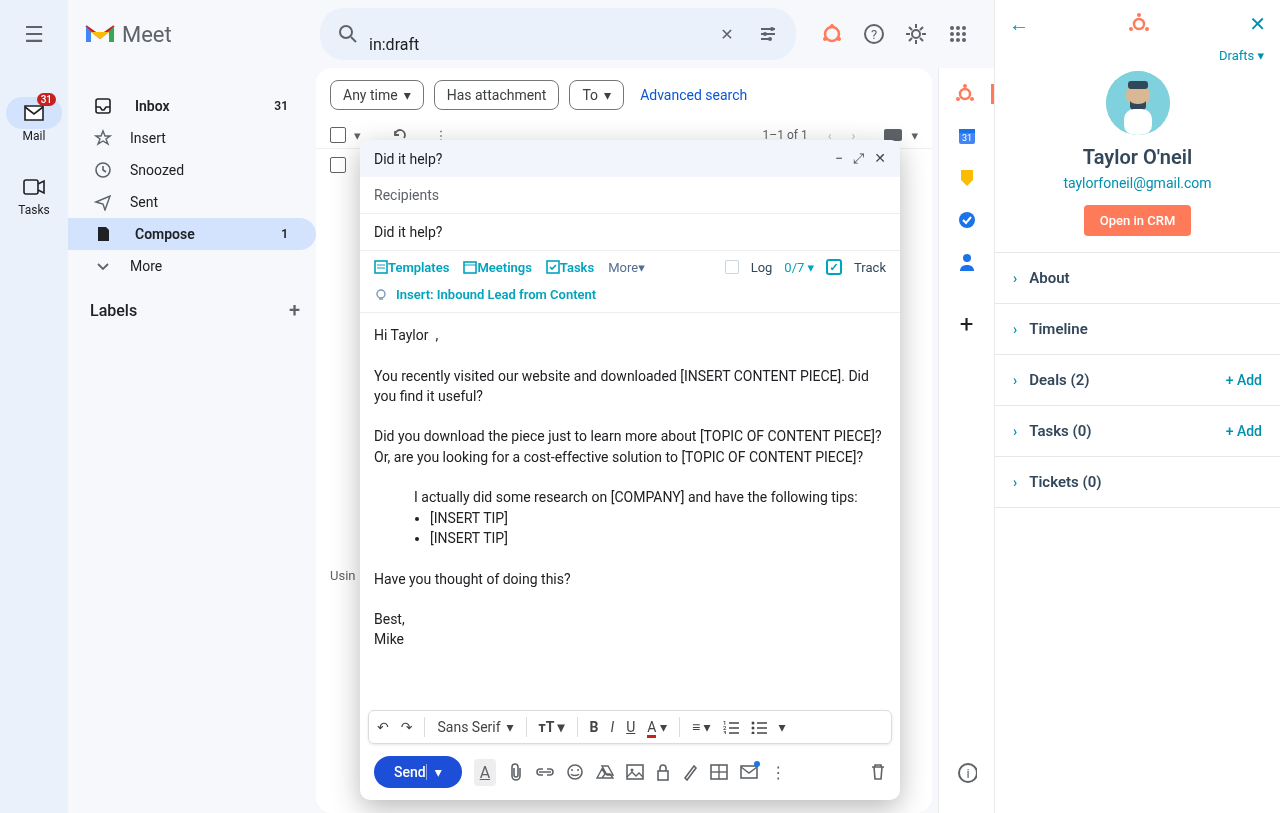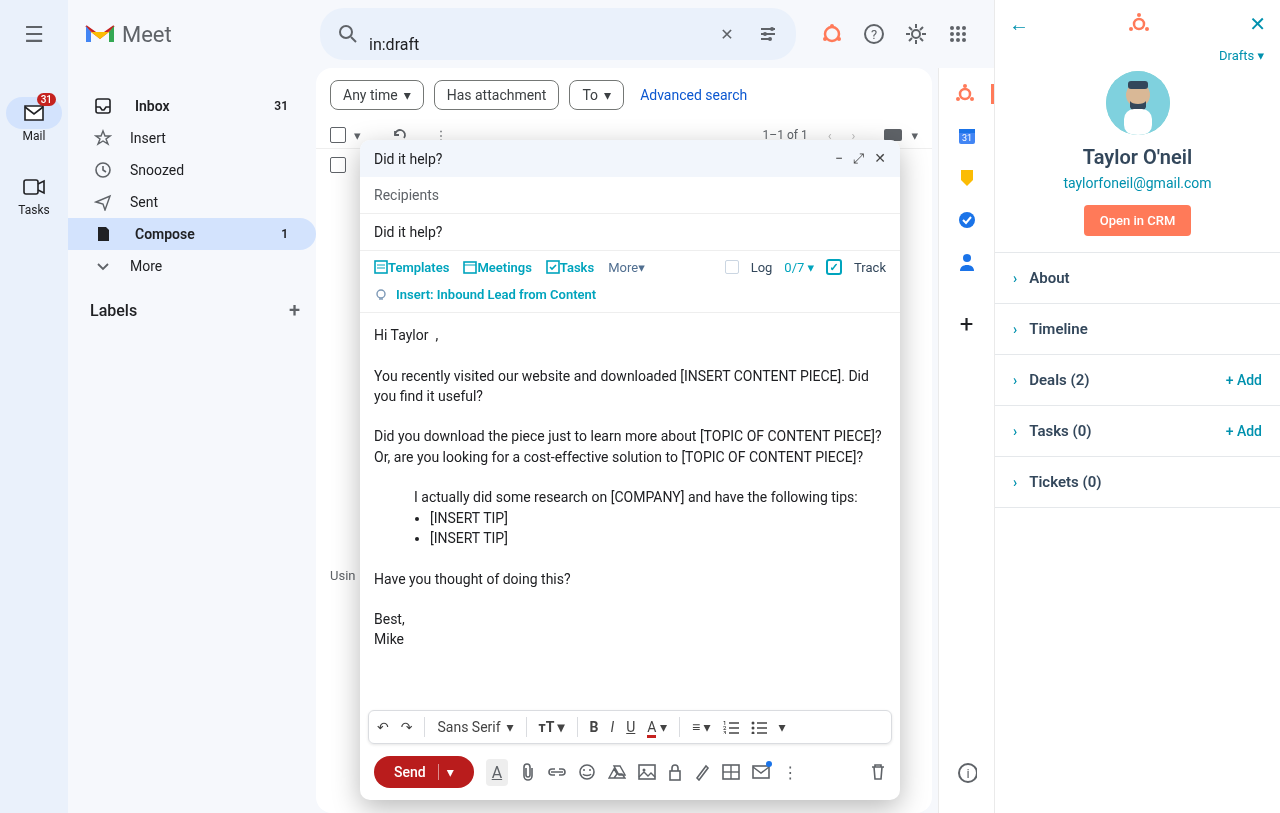--- a/index.html
+++ b/index.html
@@ -50,21 +50,21 @@
 .hubspot-row { display:flex; align-items:center; gap:14px; padding:8px 14px; font-size:13px; color:#00a4bd; font-weight:600; }
 .hub-pill { display:flex; gap:0; cursor:pointer; }
 .hub-right { margin-left:auto; display:flex; align-items:center; gap:12px; color:#33475b; font-weight:400; }
 .log-count { color:#00a4bd; }
 .track-check { width:16px;height:16px;border:2px solid #00a4bd; border-radius:3px; display:inline-flex;align-items:center;justify-content:center;color:#00a4bd;font-size:11px;font-weight:bold; }
 .insert-row { padding:4px 14px 10px; font-size:13px; color:#00a4bd; font-weight:600; display:flex; align-items:center; gap:8px; border-bottom:1px solid #eee;}
 .compose-body { flex:1; padding:12px 14px; font-size:14px; color:#202124; line-height:1.45; overflow:auto; }
 .format-bar { border:1px solid #dadce0; margin:0 8px; border-radius:6px; padding:6px 8px; display:flex; align-items:center; gap:12px; box-shadow:0 1px 3px rgba(0,0,0,.1); font-size:14px; color:#444; }
 .format-sep { width:1px; height:20px; background:#dadce0; }
 .action-bar { display:flex; align-items:center; padding:12px 14px; gap:12px; }
-.send-btn { background:#b91c1c; color:#fff; border:none; border-radius:18px; padding:8px 20px; font-size:14px; font-weight:500; display:flex; align-items:center; gap:12px; cursor:pointer; }
+.send-btn { background:#1d4ed8; color:#fff; border:none; border-radius:18px; padding:8px 20px; font-size:14px; font-weight:500; display:flex; align-items:center; gap:0; cursor:pointer; }
 .action-icons { display:flex; gap:12px; color:#5f6368; align-items:center; }
 .action-trash { margin-left:auto; color:#5f6368; cursor:pointer; }
 
 .right-rail { width:56px; border-left:1px solid #eaeaea; display:flex; flex-direction:column; align-items:center; padding-top:16px; gap:22px; background:#fff; }
 .rr-icon { width:20px; height:20px; display:flex; align-items:center; justify-content:center; cursor:pointer; }
 .rr-active { border-right:3px solid #ff7a59; padding-right:0; width:100%; display:flex; justify-content:center;}
 
 
 .hub-panel { width:286px; border-left:1px solid #eaeaea; background:#fff; display:flex; flex-direction:column; position:relative; }
 .hub-top { display:flex; align-items:center; justify-content:space-between; padding:12px 14px; }

